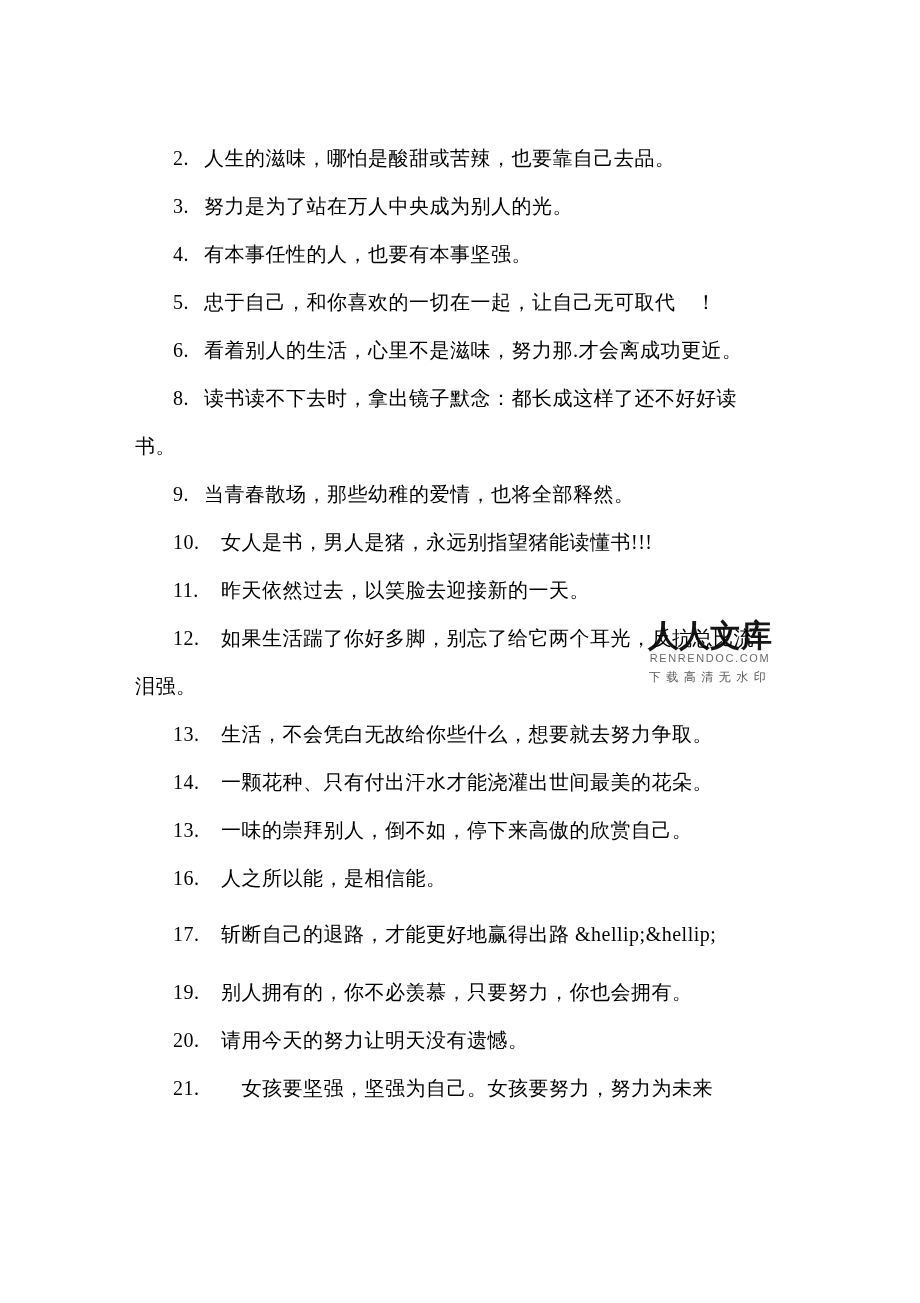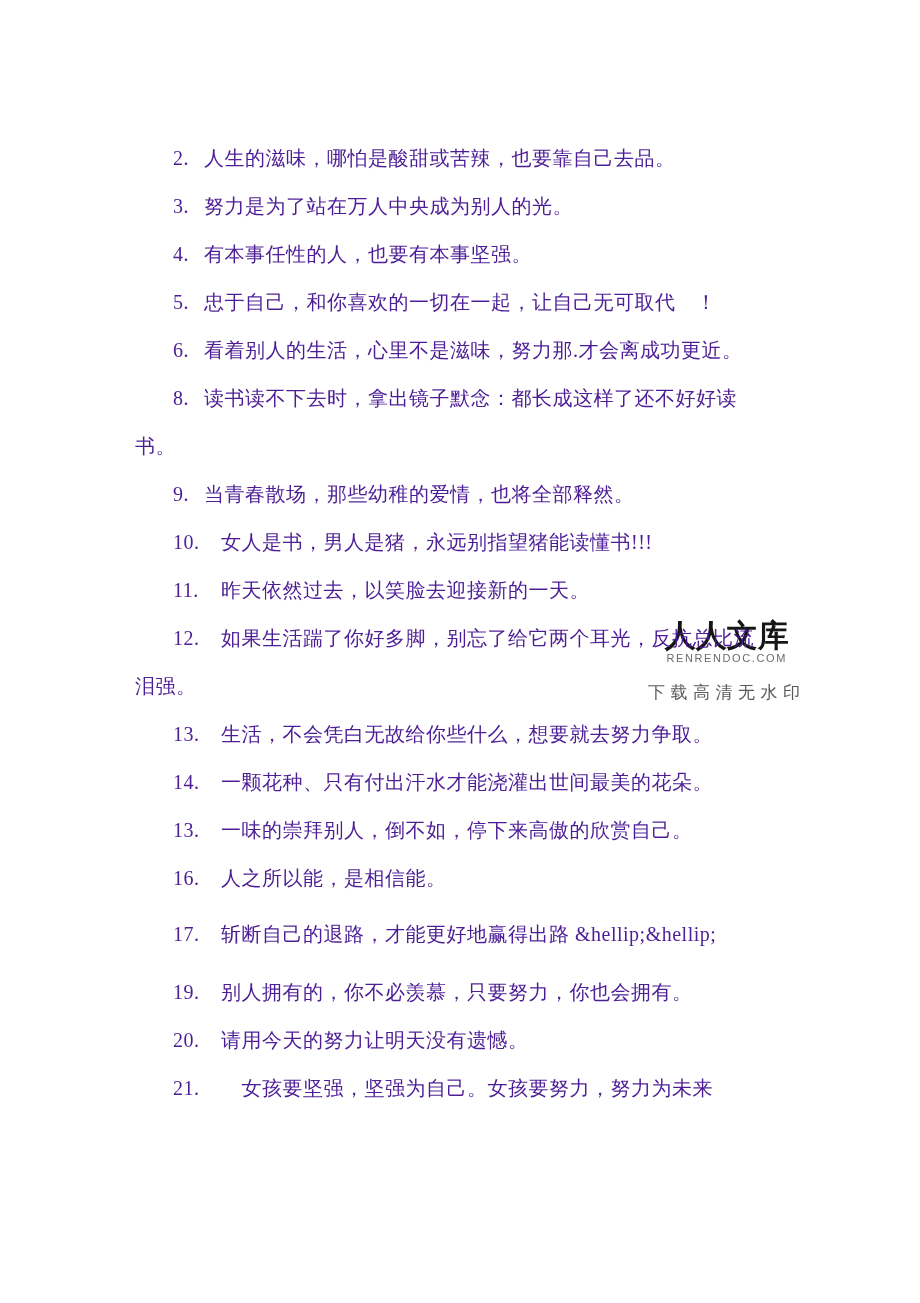--- a/index.html
+++ b/index.html
@@ -24,21 +24,21 @@
   .content {
     position: relative;
     z-index: 2;
     padding: 145px 130px 0 135px;
   }
   .line {
     font-size: 20px;
     line-height: 26px;
     margin: 0 0 22px 0;
     white-space: nowrap;
-    color: #4c1d95;
+    color: #000000;
     letter-spacing: 0.5px;
   }
   .num {
     display: inline-block;
     margin-left: 38px;
     min-width: 31px;
   }
   .num-wide {
     min-width: 48px;
   }
@@ -66,25 +66,25 @@
   }
   .wm-domain {
     font-family: "Liberation Sans", "DejaVu Sans", sans-serif;
     font-size: 11px;
     color: #6b6b6b;
     letter-spacing: 1.6px;
     margin-top: 2px;
     white-space: nowrap;
   }
   .wm-caption {
-    font-family: Liberation Sans, sans-serif;
-    font-size: 17px;
+    font-family: Liberation Mono, monospace;
+    font-size: 12px;
     color: #595959;
     letter-spacing: 5.5px;
-    margin-top: 20px;
+    margin-top: 8px;
     white-space: nowrap;
   }
 </style>
 </head>
 <body>
 
 <div class="page">
 
   <div class="watermark">
     <div class="wm-brand">人人文库</div>

